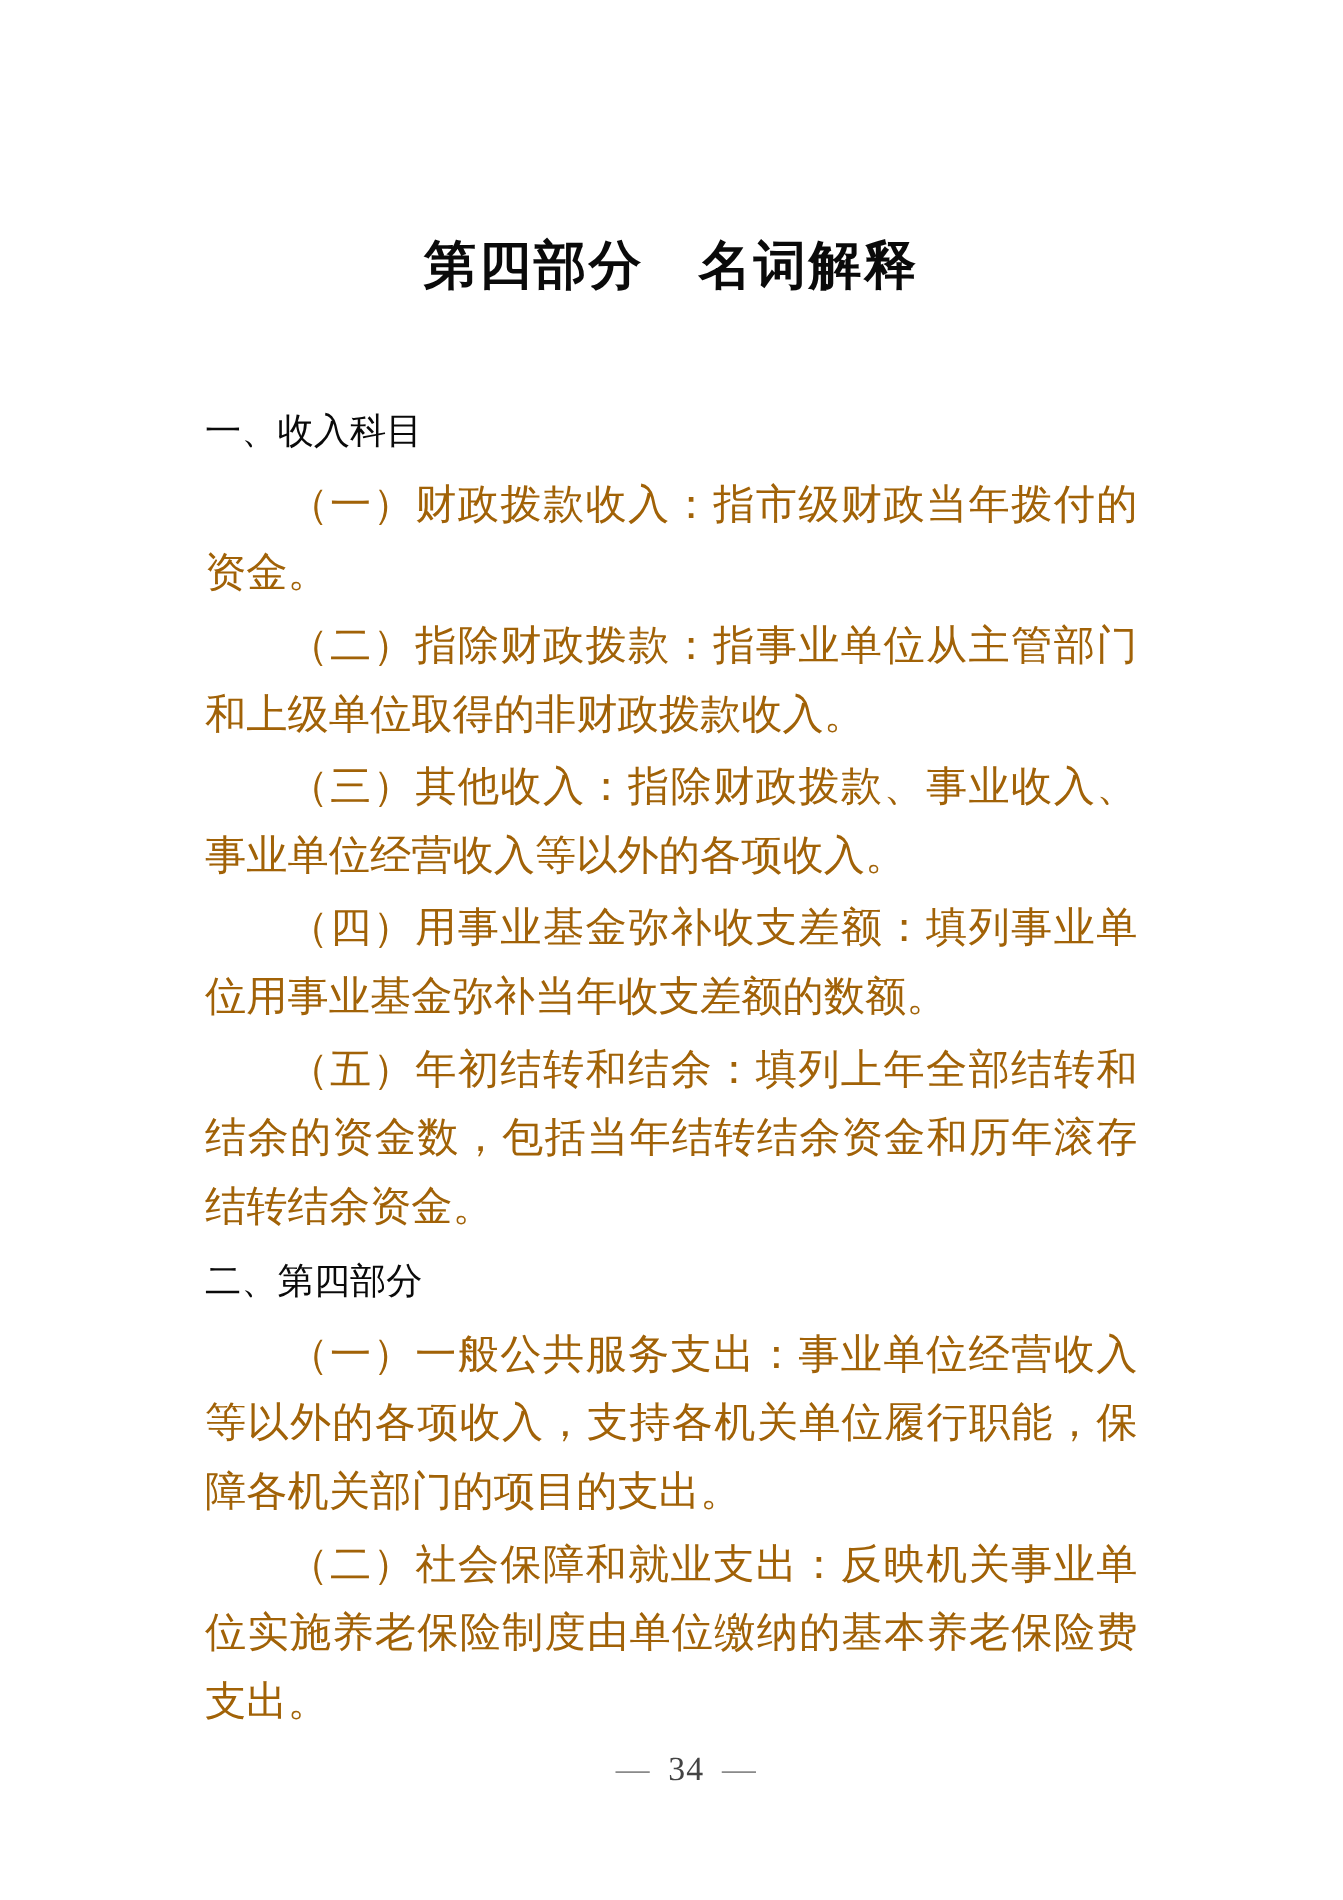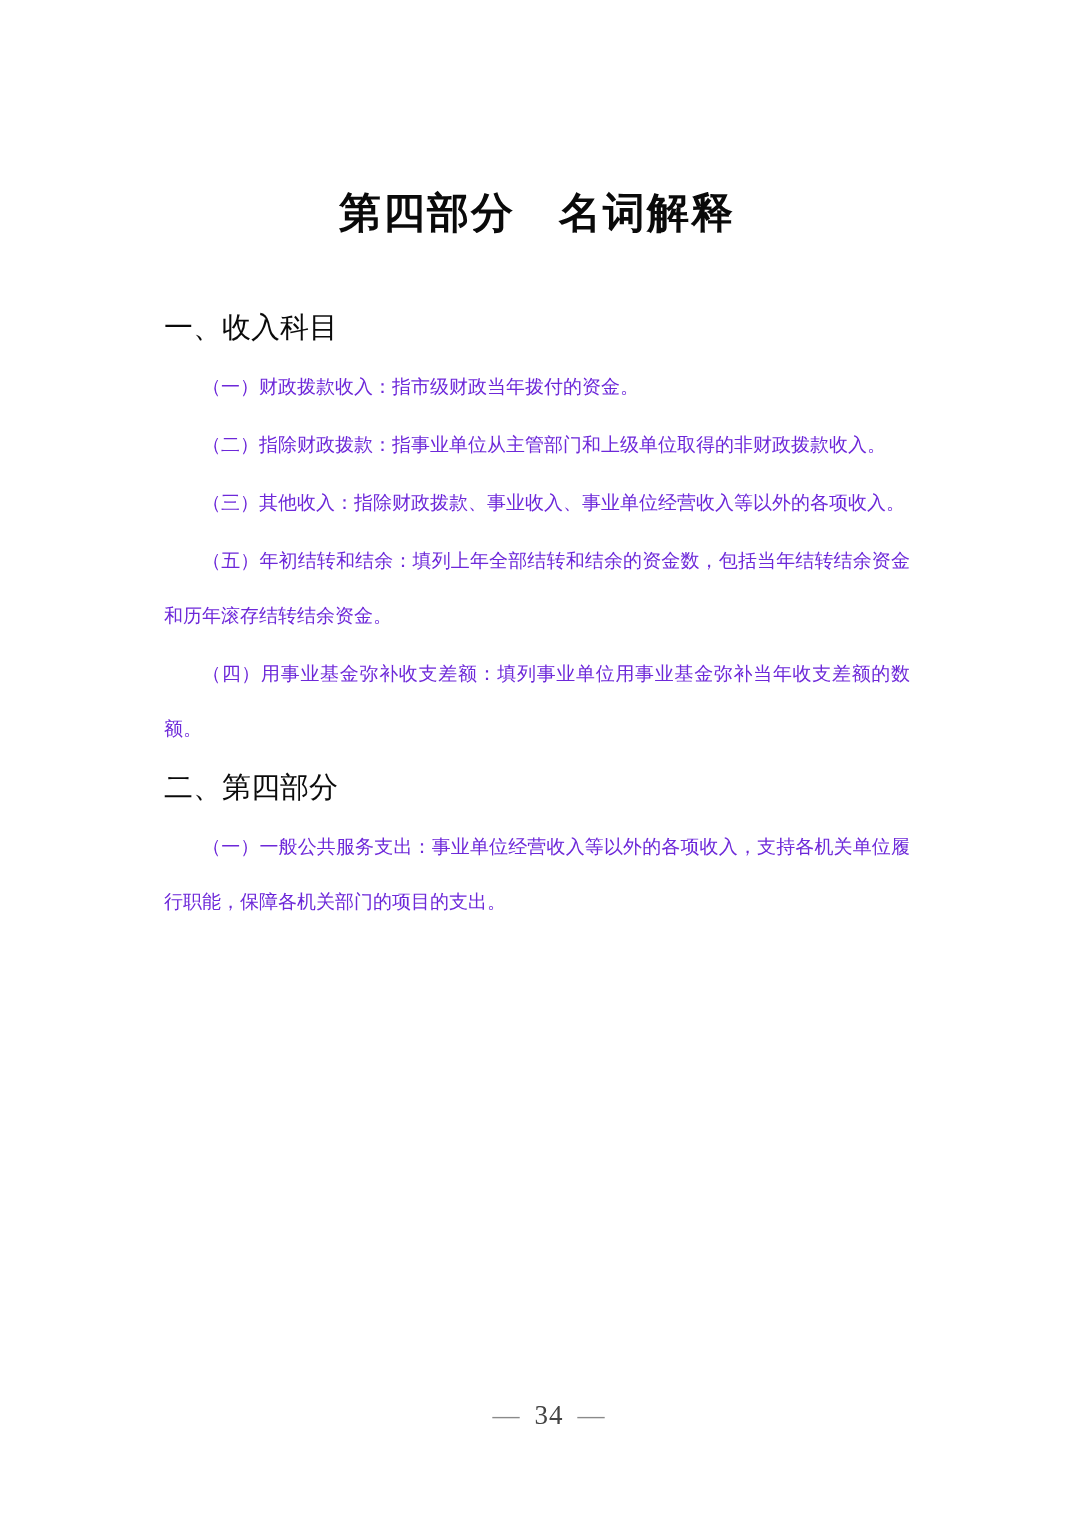--- a/index.html
+++ b/index.html
@@ -20,38 +20,38 @@
     width: 746px;
   }
   .doc-title {
     text-align: center;
     font-family: "Liberation Serif", "DejaVu Serif", serif;
     font-weight: bold;
     font-size: 42px;
     line-height: 50px;
     letter-spacing: 2px;
     color: #0a0a0a;
-    margin-bottom: 62px;
+    margin-bottom: 80px;
     white-space: nowrap;
   }
   .sec-heading {
     font-family: "Liberation Sans", "DejaVu Sans", sans-serif;
     font-weight: normal;
     font-size: 29px;
     line-height: 55px;
     margin: 4px 0;
     color: #0a0a0a;
   }
   p.para {
-    font-size: 19px;
+    font-size: 33px;
     line-height: 55px;
     text-align: justify;
     text-indent: 2em;
     margin: 3px 0;
-    color: #6d28d9;
+    color: #a16207;
   }
   .footer {
     position: absolute;
     top: 1398px;
     left: 0;
     width: 100%;
     text-align: center;
     font-size: 27px;
     line-height: 34px;
     color: #444444;
@@ -66,27 +66,28 @@
 <div class="page">
   <div class="content">
 
     <div class="doc-title">第四部分　名词解释</div>
 
     <div>
       <div class="sec-heading">一、收入科目</div>
       <p class="para">（一）财政拨款收入：指市级财政当年拨付的资金。</p>
       <p class="para">（二）指除财政拨款：指事业单位从主管部门和上级单位取得的非财政拨款收入。</p>
       <p class="para">（三）其他收入：指除财政拨款、事业收入、事业单位经营收入等以外的各项收入。</p>
+      <p class="para">（四）用事业基金弥补收支差额：填列事业单位用事业基金弥补当年收支差额的数额。</p>
       <p class="para">（五）年初结转和结余：填列上年全部结转和结余的资金数，包括当年结转结余资金和历年滚存结转结余资金。</p>
-      <p class="para">（四）用事业基金弥补收支差额：填列事业单位用事业基金弥补当年收支差额的数额。</p>
     </div>
 
     <div>
       <div class="sec-heading">二、第四部分</div>
       <p class="para">（一）一般公共服务支出：事业单位经营收入等以外的各项收入，支持各机关单位履行职能，保障各机关部门的项目的支出。</p>
+      <p class="para">（二）社会保障和就业支出：反映机关事业单位实施养老保险制度由单位缴纳的基本养老保险费支出。</p>
     </div>
 
   </div>
 
   <div class="footer">
     <span class="dash">—</span><span>34</span><span class="dash">—</span>
   </div>
 </div>
 
 </body></html>

